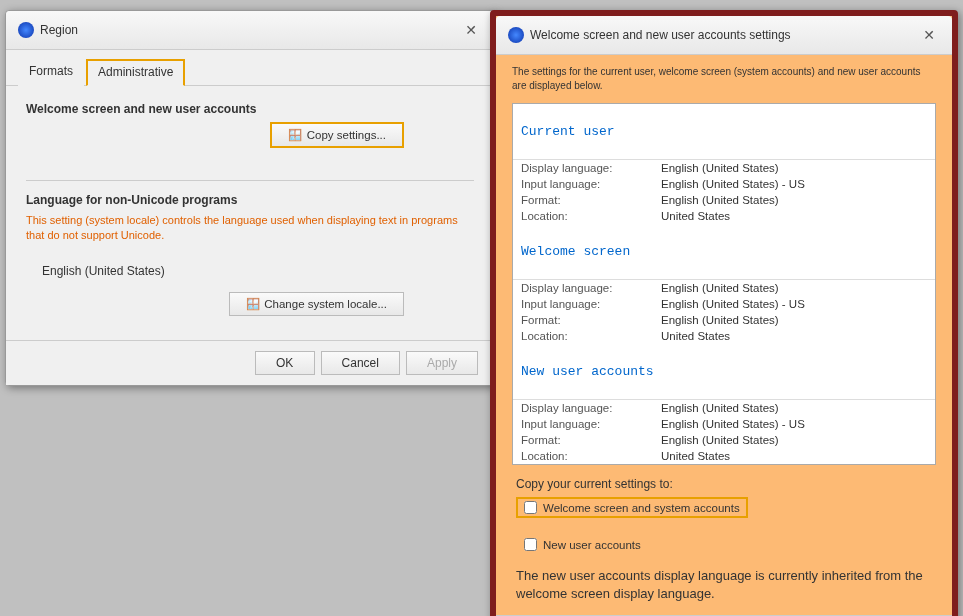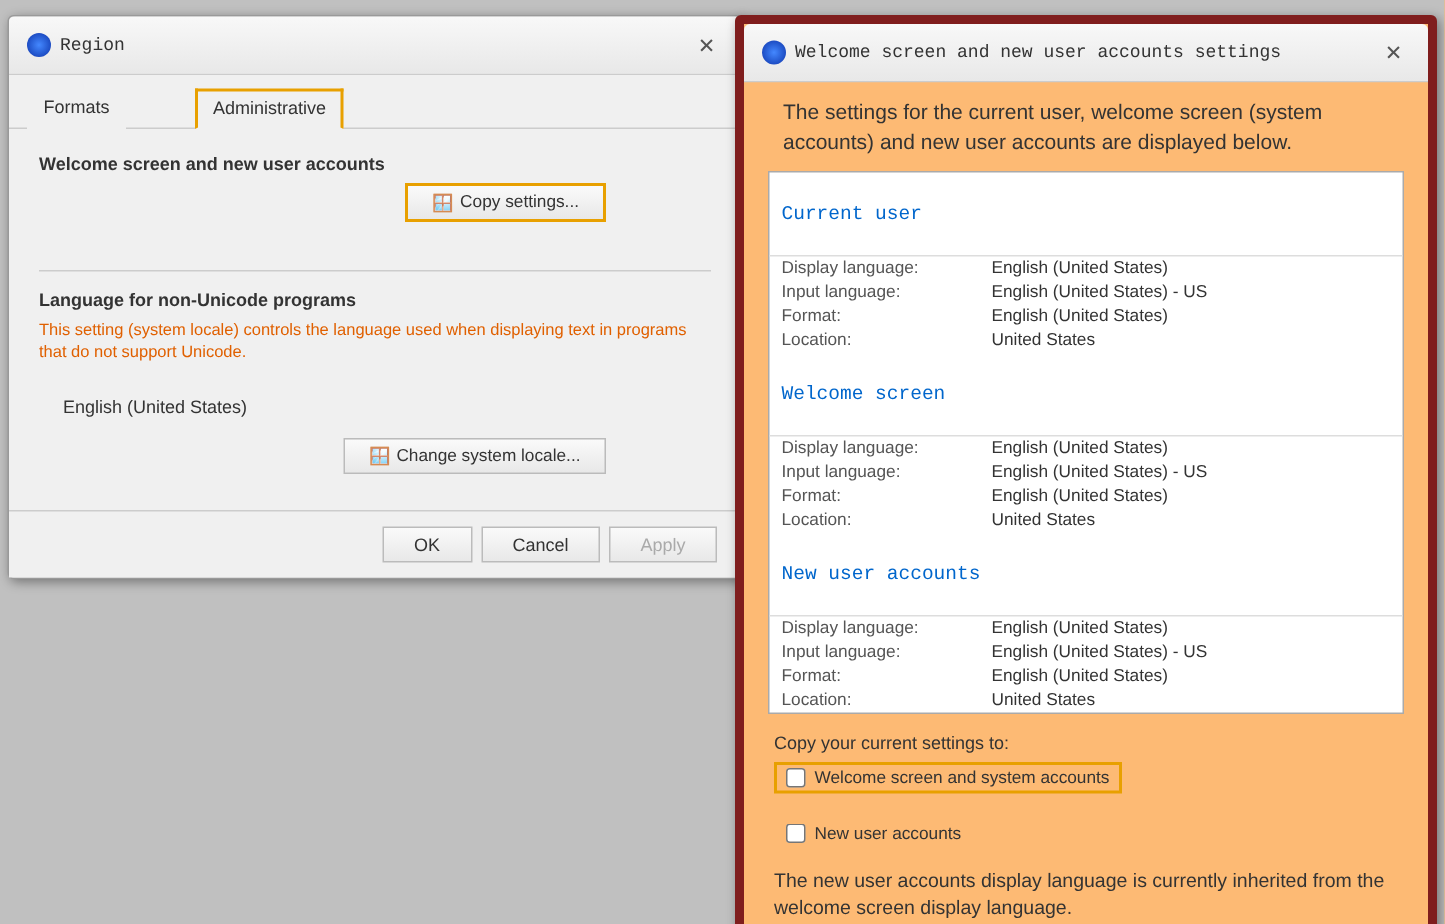--- a/index.html
+++ b/index.html
@@ -32,21 +32,20 @@
       display: flex;
       align-items: center;
       justify-content: space-between;
       border-radius: 4px 4px 0 0;
     }
 
     .dialog-titlebar-left {
       display: flex;
       align-items: center;
       gap: 6px;
-      font-family: Liberation Mono, monospace;
     }
 
     .dialog-title {
       font-size: 12px;
       color: #333;
       font-weight: 400;
     }
 
     .close-btn {
       width: 22px;
@@ -60,21 +59,20 @@
       font-size: 14px;
       color: #555;
       border-radius: 3px;
     }
 
     .dialog-tabs {
       display: flex;
       padding: 8px 12px 0;
       border-bottom: 1px solid #ccc;
       background: #f0f0f0;
-      gap: 44px;
     }
 
     .tab {
       padding: 4px 10px 6px;
       cursor: pointer;
       font-size: 12px;
       color: #333;
       border: 1px solid transparent;
       margin-right: 2px;
       position: relative;
@@ -196,25 +194,24 @@
       border: 6px solid #7f1d1d;
       box-shadow: 2px 2px 8px rgba(0,0,0,0.4);
       border-radius: 4px;
     }
 
     .welcome-body {
       padding: 10px 16px 12px;
     }
 
     .welcome-desc {
-      font-size: 14px;
+      font-size: 10px;
       color: #333;
       margin-bottom: 10px;
       line-height: 1.4;
-      margin-left: 10px;
     }
 
     .settings-panel {
       border: 1px solid #aaa;
       background: white;
       margin-bottom: 12px;
     }
 
     .settings-section-header {
       color: #0066cc;

